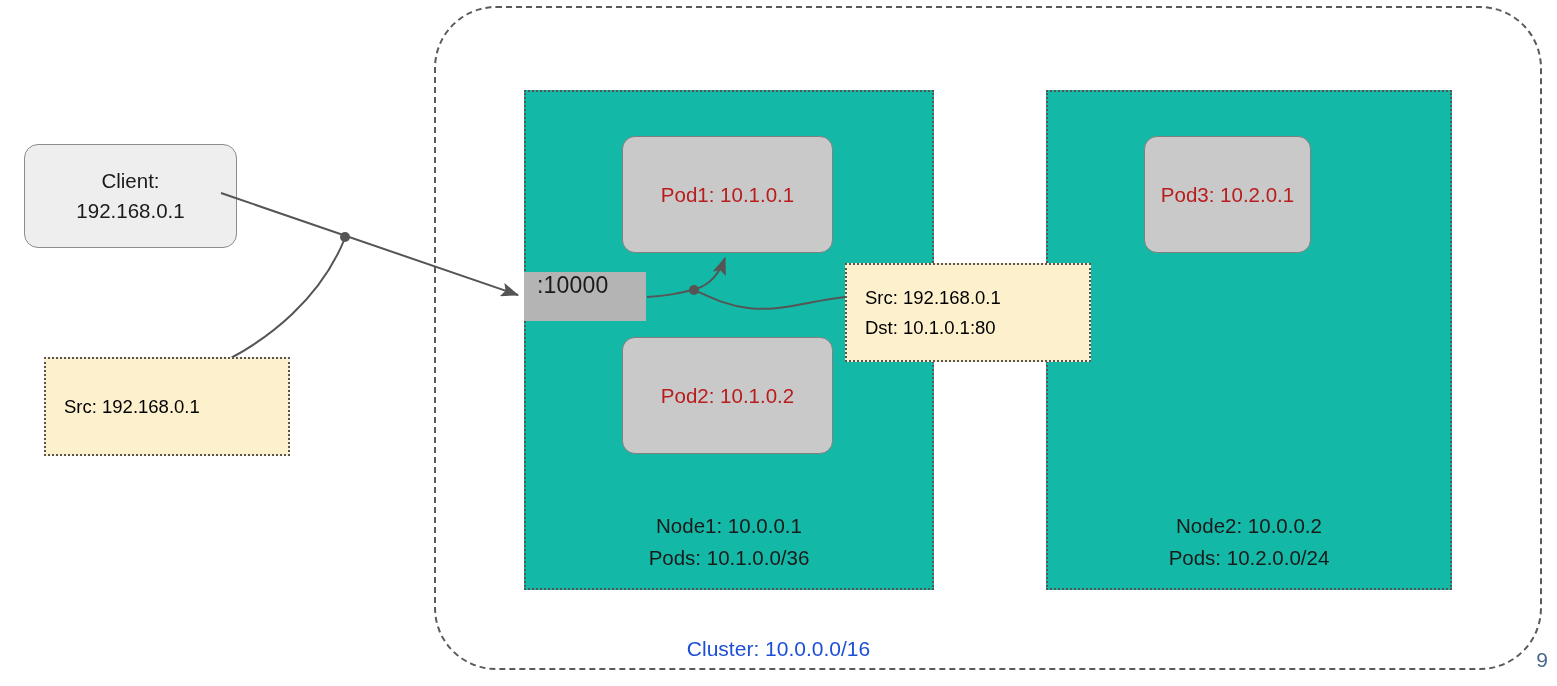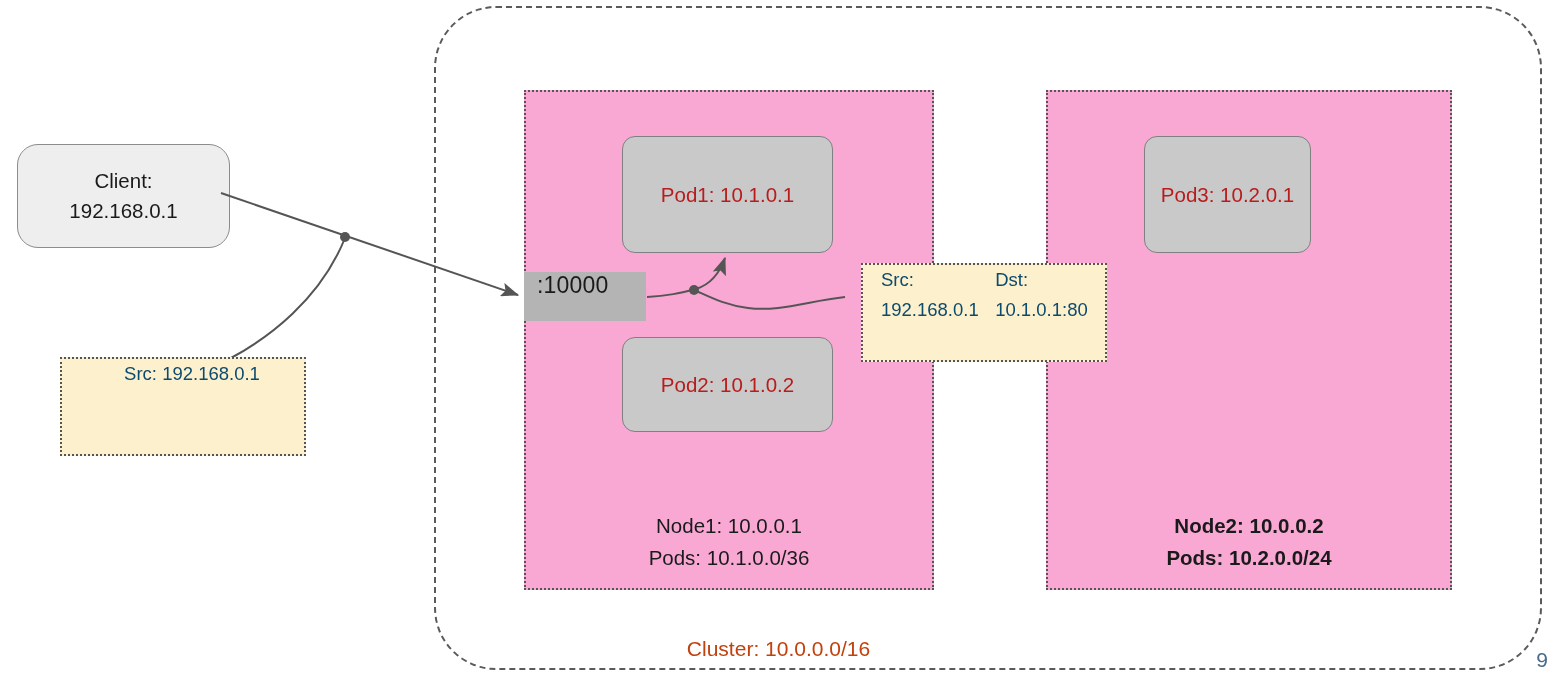--- a/index.html
+++ b/index.html
@@ -29,21 +29,21 @@
     width: 1108px;
     height: 664px;
     border: 2px dashed #5a5a5a;
     border-radius: 62px;
     background: transparent;
   }
 
   
   .node-box {
     border: 2px dotted #555555;
-    background: #f9a8d4;
+    background: #14b8a6;
   }
   .node-label {
     position: absolute;
     left: 0;
     right: 0;
     bottom: 14px;
     text-align: center;
     font-size: 20.5px;
     color: #1a1a1a;
     line-height: 1.55;
@@ -86,27 +86,26 @@
     font-size: 23px;
     color: #1a1a1a;
     letter-spacing: 0.2px;
   }
 
   
   .note-box {
     background: #fdf0cd;
     border: 2px dotted #555555;
     display: flex;
-    flex-direction: row;
+    flex-direction: column;
     justify-content: center;
     padding-left: 18px;
     font-size: 18.5px;
-    color: #0c4a6e;
+    color: #000000;
     line-height: 1.62;
-    margin-left: 16px;
   }
   .note-box span { display: block; }
 
   
   .page-number {
     font-size: 21px;
     color: #4a6b8a;
     text-align: right;
   }
 
@@ -130,40 +129,40 @@
     <div class="node-label">
       <span>Node1: 10.0.0.1</span>
       <span>Pods: 10.1.0.0/36</span>
     </div>
   </div>
 
   <div class="abs pod-box" style="left:622px; top:136px; width:211px; height:117px;">
     <span>Pod1: 10.1.0.1</span>
   </div>
 
-  <div class="abs pod-box" style="left:622px; top:337px; width:211px; height:95px;">
+  <div class="abs pod-box" style="left:622px; top:337px; width:211px; height:117px;">
     <span>Pod2: 10.1.0.2</span>
   </div>
 
-  <div class="abs node-box" style="left:1046px; top:90px; width:406px; height:500px;font-weight:bold;">
+  <div class="abs node-box" style="left:1046px; top:90px; width:406px; height:500px;">
     <div class="node-label">
       <span>Node2: 10.0.0.2</span>
       <span>Pods: 10.2.0.0/24</span>
     </div>
   </div>
 
   <div class="abs pod-box" style="left:1144px; top:136px; width:167px; height:117px;">
     <span>Pod3: 10.2.0.1</span>
   </div>
 
   <div class="abs port-chip" style="left:524px; top:272px; width:122px; height:49px;">
     <span>:10000</span>
   </div>
 
-  <div class="abs client-box" style="left:17px; top:144px; width:213px; height:104px;border-radius:21px;">
+  <div class="abs client-box" style="left:24px; top:144px; width:213px; height:104px;">
     <span>Client:</span>
     <span>192.168.0.1</span>
   </div>
 
   <svg id="connectors" viewBox="0 0 1557 686">
     <defs>
       <marker id="arrowhead" markerWidth="9" markerHeight="7" refX="8.4" refY="3.5" orient="auto" markerUnits="strokeWidth">
         <path d="M0,0 L9,3.5 L0,7 L1.8,3.5 Z" fill="#555555"></path>
       </marker>
     </defs>
@@ -181,17 +180,17 @@
 
   <div class="abs note-box" style="left:44px; top:357px; width:246px; height:99px;">
     <span>Src: 192.168.0.1</span>
   </div>
 
   <div class="abs note-box" style="left:845px; top:263px; width:246px; height:99px;">
     <span>Src: 192.168.0.1</span>
     <span>Dst: 10.1.0.1:80</span>
   </div>
 
-  <div class="abs" style="left:0px; top:637px; width:1557px; text-align:center; font-size:21px; color:#c2410c;">Cluster: 10.0.0.0/16</div>
+  <div class="abs" style="left:0px; top:637px; width:1557px; text-align:center; font-size:21px; color:#1d4ed8;">Cluster: 10.0.0.0/16</div>
 
   <div class="abs page-number" style="left:1500px; top:648px; width:48px;">9</div>
 
 </div>
 
 </body></html>

